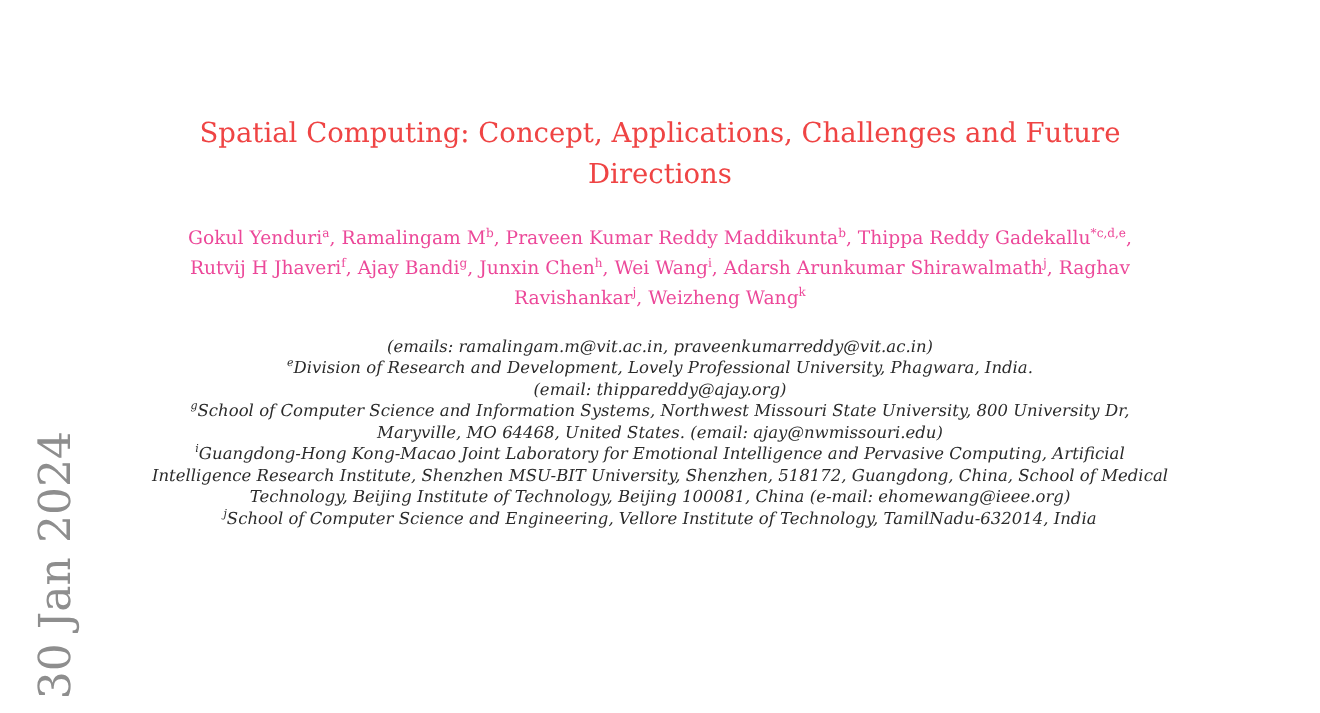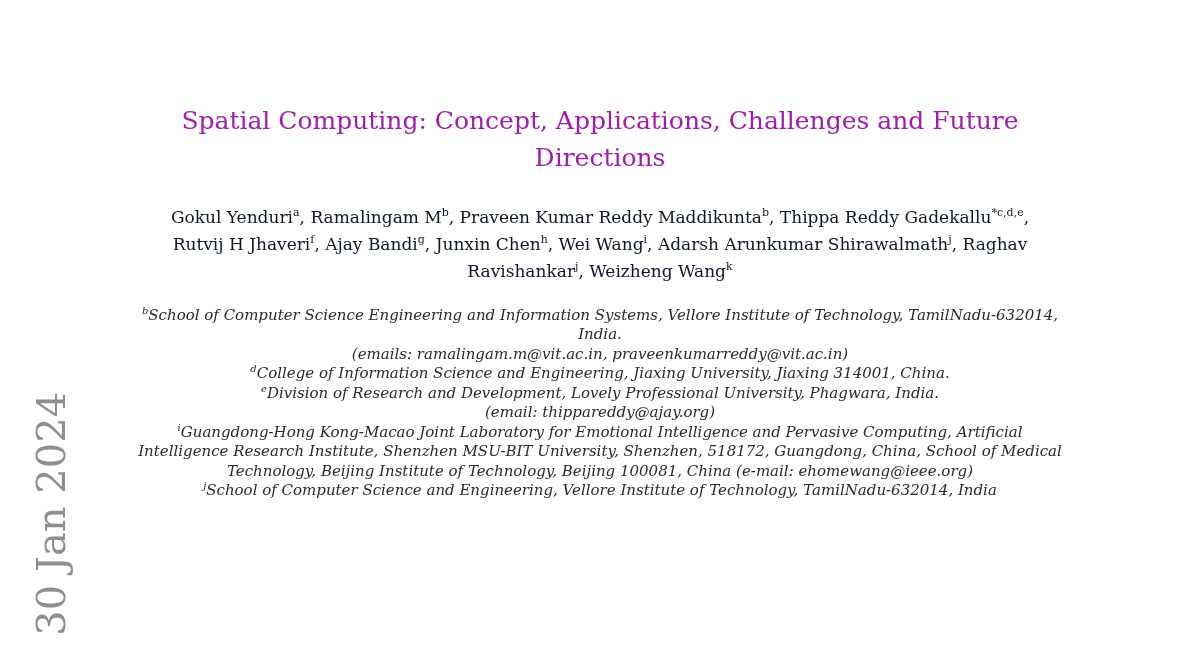--- a/index.html
+++ b/index.html
@@ -19,28 +19,28 @@
     width: 1020px;
     margin: 0 auto;
     text-align: center;
   }
   .title {
     font-weight: 400;
     font-size: 25px;
     line-height: 1.48;
     max-width: 880px;
     margin: 102px auto 0 auto;
-    color: #a21caf;
+    color: #ef4444;
   }
   .authors {
     font-size: 17px;
     line-height: 1.6;
     max-width: 900px;
     margin: 28px auto 12px auto;
-    color: #0f172a;
+    color: #ec4899;
   }
   .authors sup {
     font-size: 11px;
     line-height: 0;
   }
   .affiliations {
     font-size: 15px;
     font-style: italic;
     line-height: 1.3;
     max-width: 930px;
@@ -68,21 +68,20 @@
 <body>
 
 <div class="arxiv-banner" style="color: rgb(142, 142, 142);">
   <span>] 30 Jan 2024</span>
 </div>
 
 <main class="content">
   <h1 class="title">Spatial Computing: Concept, Applications, Challenges and Future Directions</h1>
   <div class="authors"><span><span>Gokul Yenduri</span><sup>a</sup>, </span><span><span>Ramalingam M</span><sup>b</sup>, </span><span><span>Praveen Kumar Reddy Maddikunta</span><sup>b</sup>, </span><span><span>Thippa Reddy Gadekallu</span><sup>*c,d,e</sup>, </span><span><span>Rutvij H Jhaveri</span><sup>f</sup>, </span><span><span>Ajay Bandi</span><sup>g</sup>, </span><span><span>Junxin Chen</span><sup>h</sup>, </span><span><span>Wei Wang</span><sup>i</sup>, </span><span><span>Adarsh Arunkumar Shirawalmath</span><sup>j</sup>, </span><span><span>Raghav Ravishankar</span><sup>j</sup>, </span><span><span>Weizheng Wang</span><sup>k</sup></span></div>
   <div class="affiliations">
-      <div class="affil"><sup>b</sup>School of Computer Science Engineering and Information Systems, Vellore Institute of Technology, TamilNadu-632014, India.</div>
       <div class="affil-note">(emails: ramalingam.m@vit.ac.in, praveenkumarreddy@vit.ac.in)</div>
-      <div class="affil"><sup>d</sup>College of Information Science and Engineering, Jiaxing University, Jiaxing 314001, China.</div>
       <div class="affil"><sup>e</sup>Division of Research and Development, Lovely Professional University, Phagwara, India.</div>
       <div class="affil-note">(email: thippareddy@ajay.org)</div>
+      <div class="affil"><sup>g</sup>School of Computer Science and Information Systems, Northwest Missouri State University, 800 University Dr, Maryville, MO 64468, United States. (email: ajay@nwmissouri.edu)</div>
       <div class="affil"><sup>i</sup>Guangdong-Hong Kong-Macao Joint Laboratory for Emotional Intelligence and Pervasive Computing, Artificial Intelligence Research Institute, Shenzhen MSU-BIT University, Shenzhen, 518172, Guangdong, China, School of Medical Technology, Beijing Institute of Technology, Beijing 100081, China (e-mail: ehomewang@ieee.org)</div>
       <div class="affil"><sup>j</sup>School of Computer Science and Engineering, Vellore Institute of Technology, TamilNadu-632014, India</div>
     </div>
 </main>
 
 </body></html>

